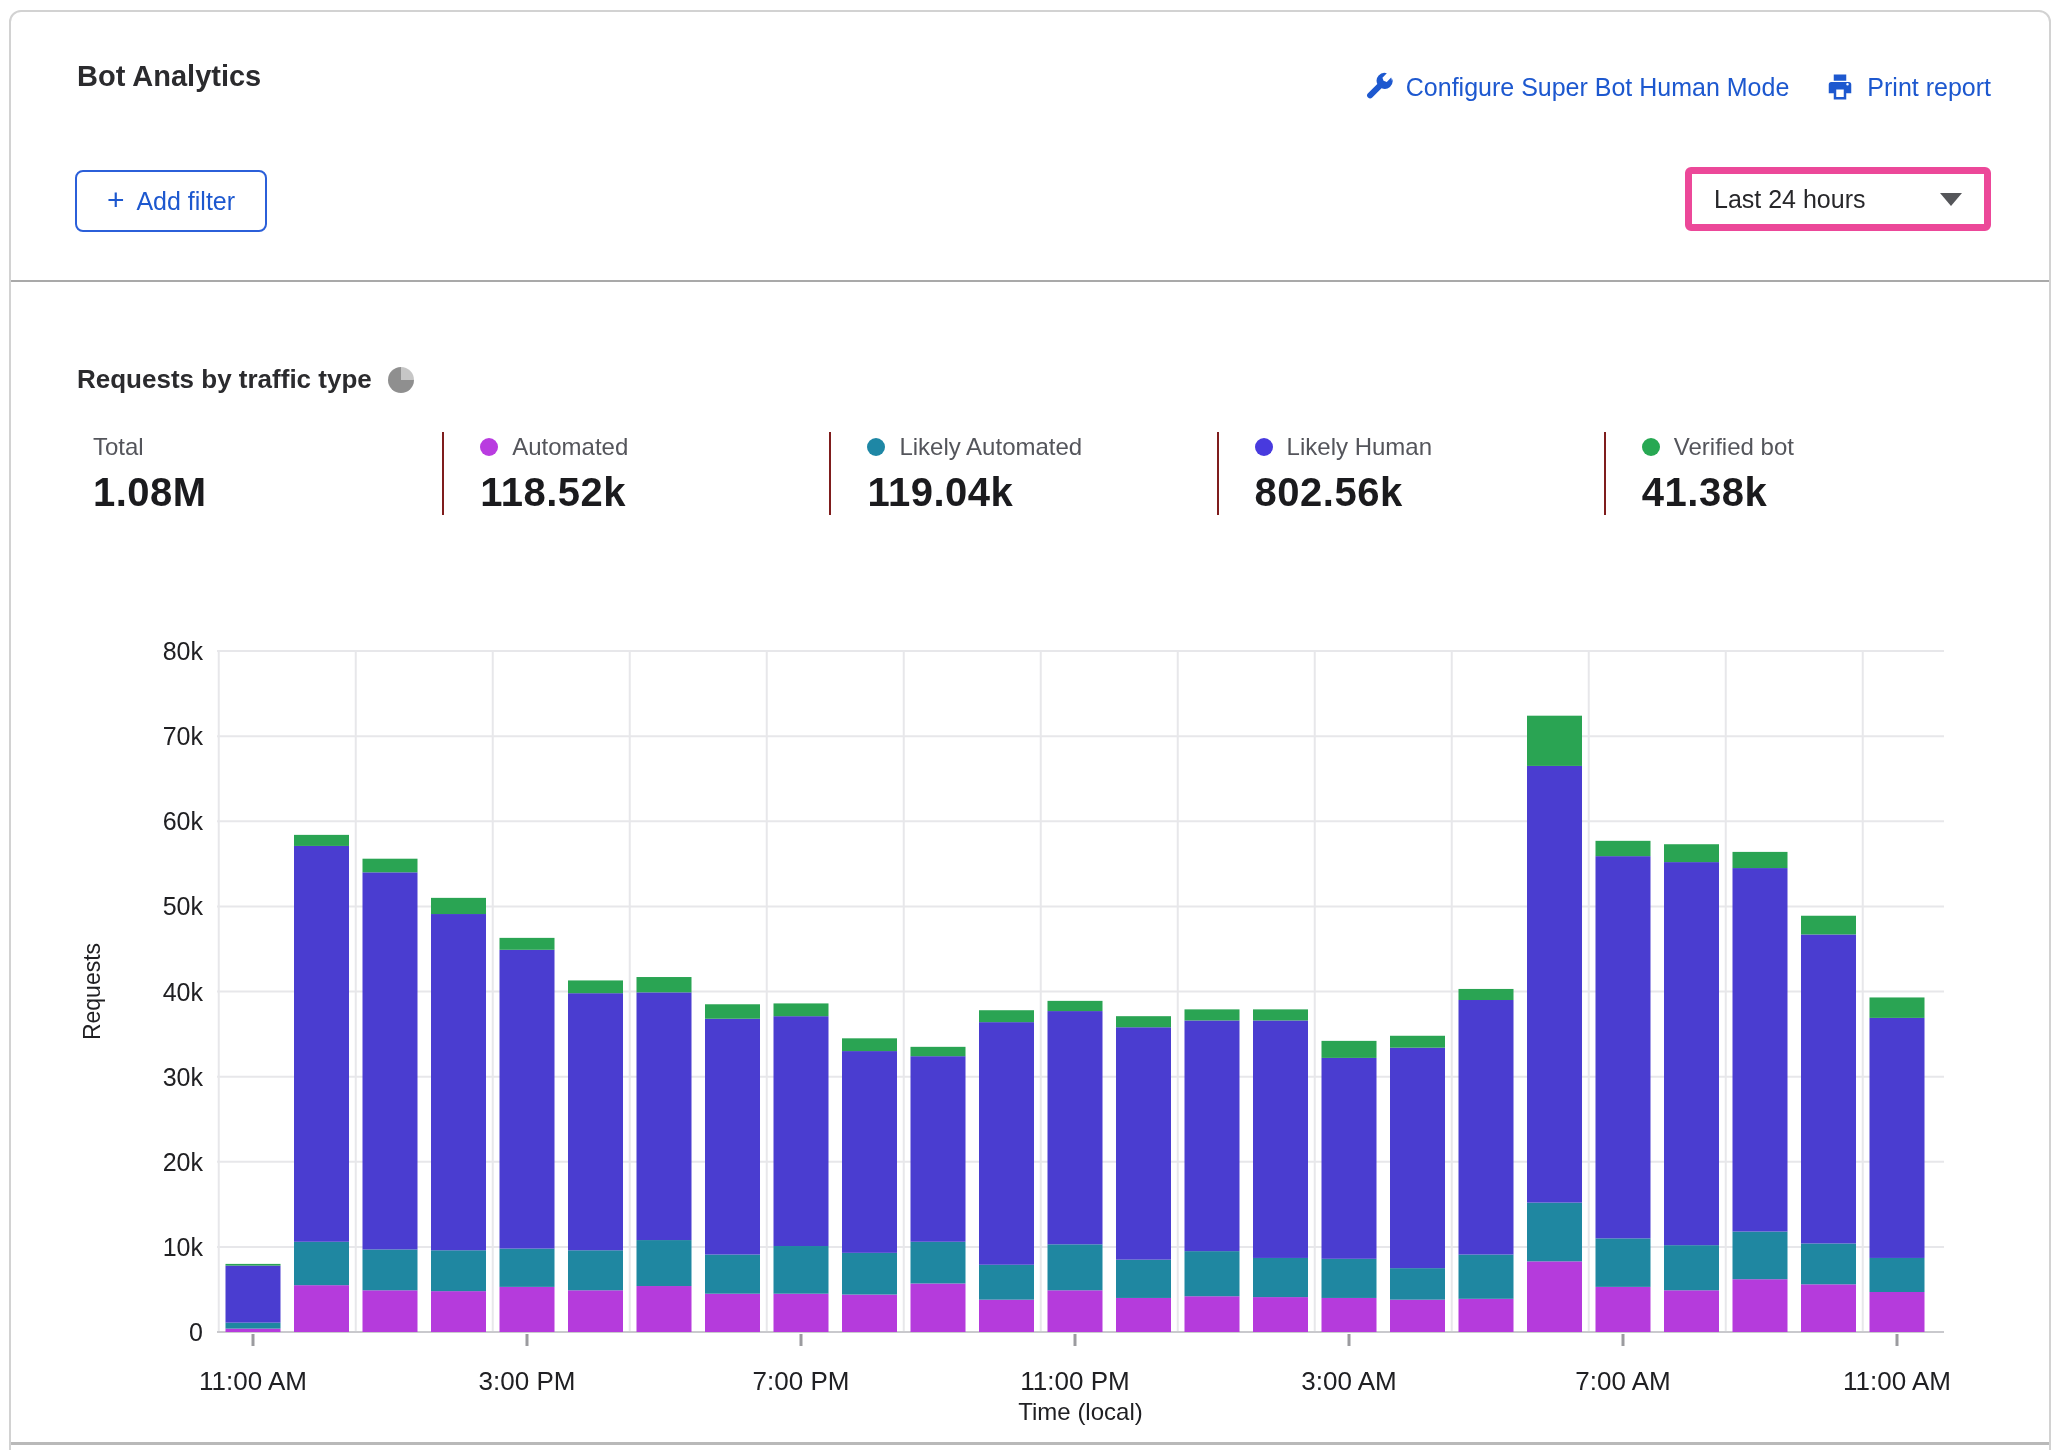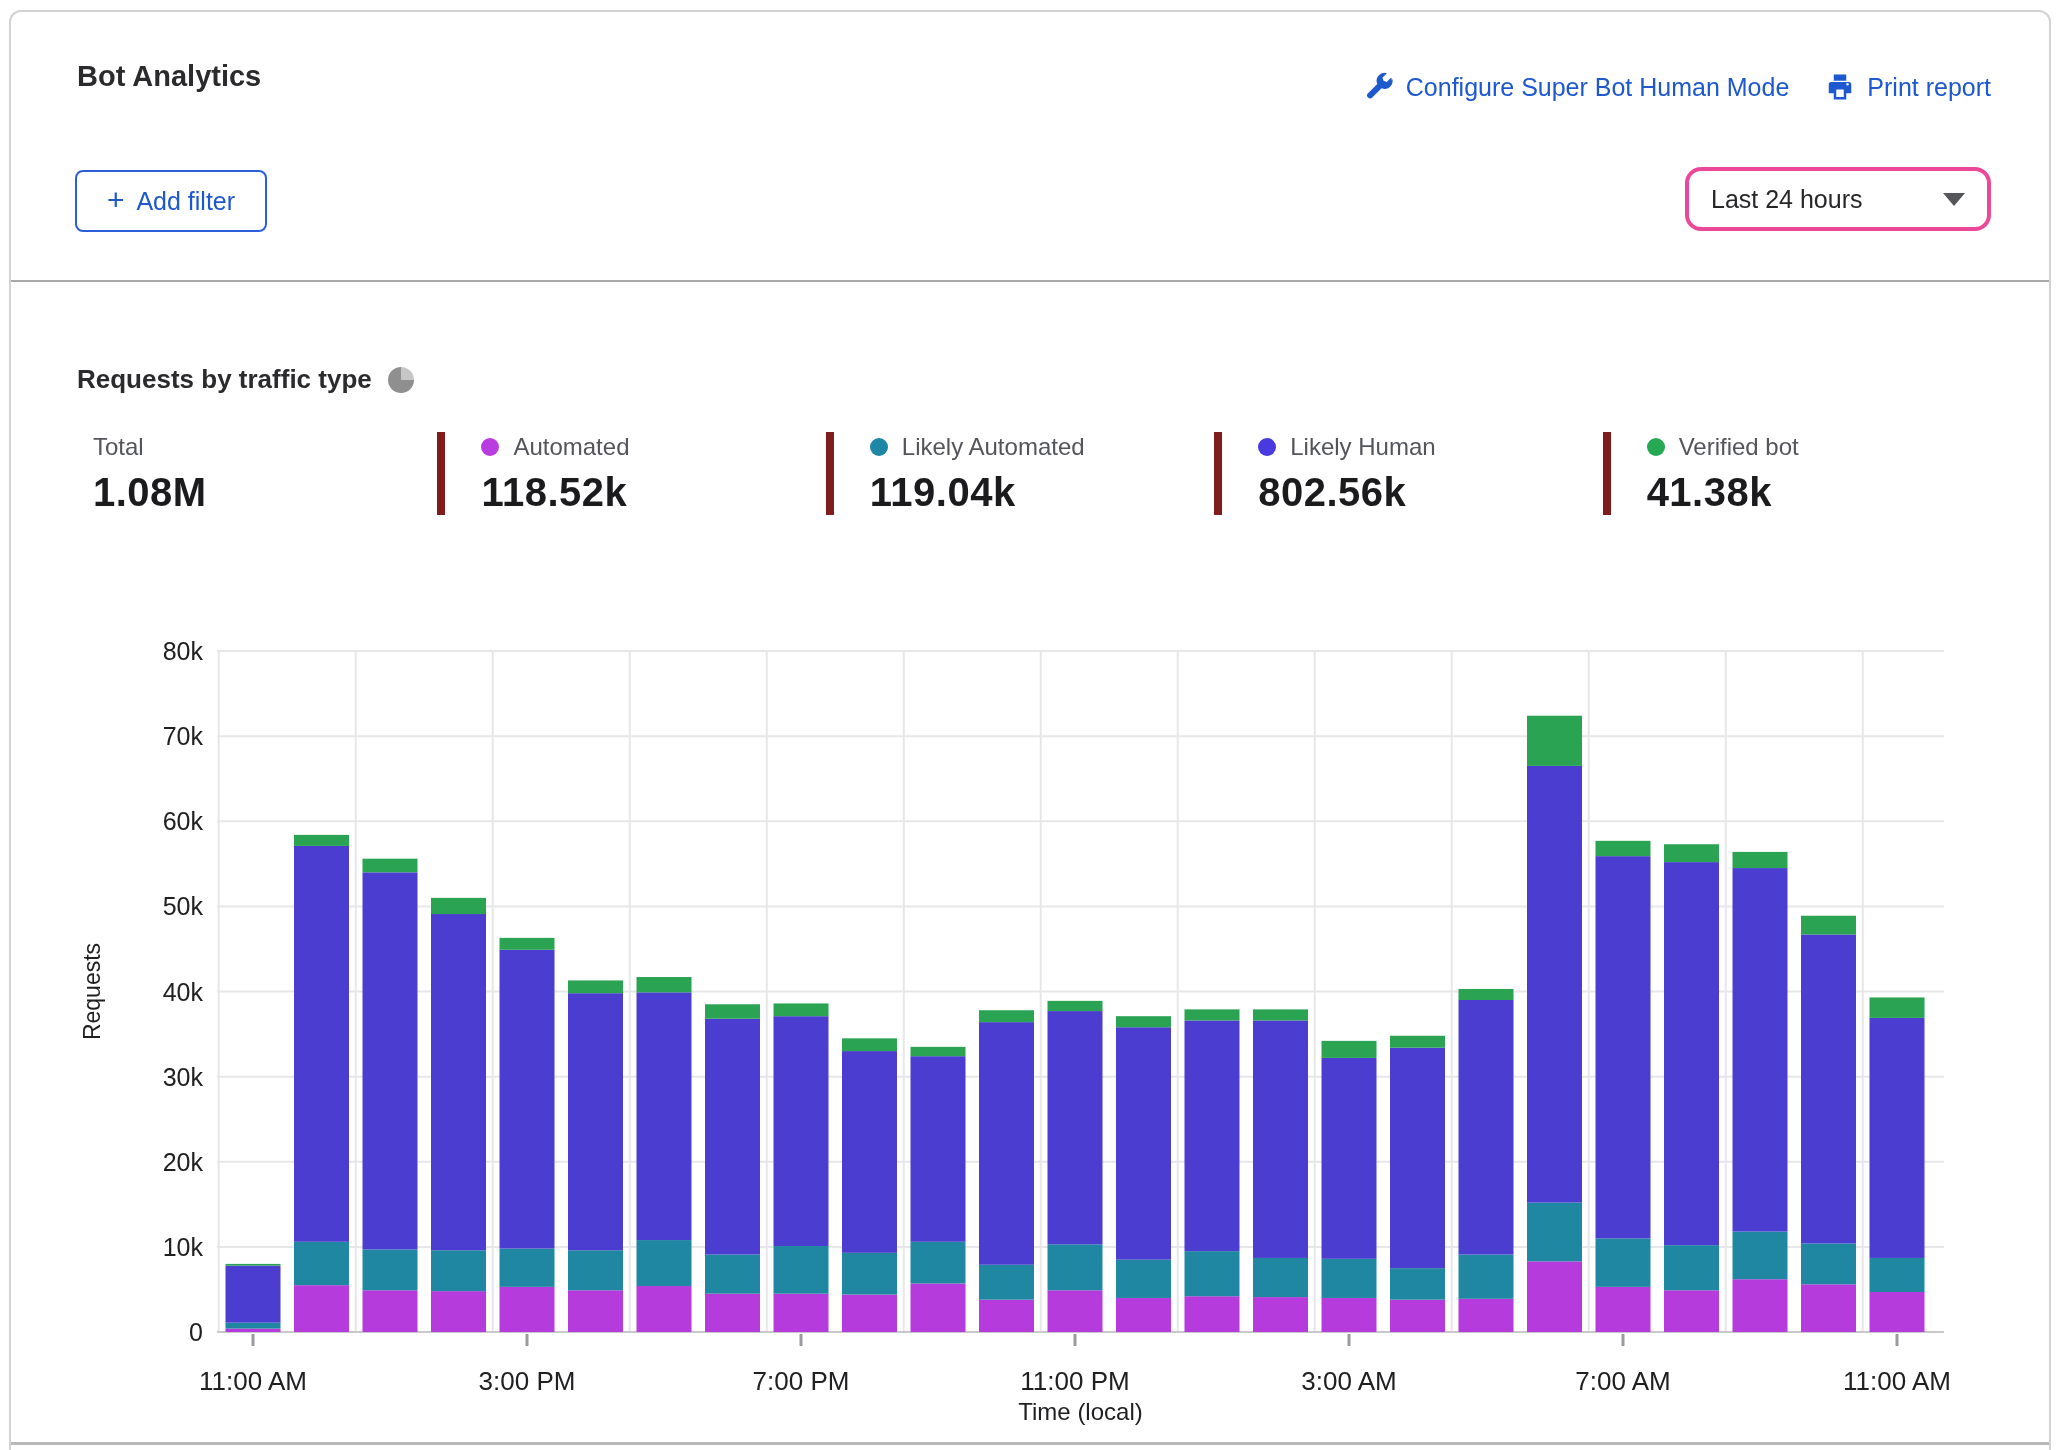--- a/index.html
+++ b/index.html
@@ -6,29 +6,29 @@
   #page{position:relative;width:2062px;height:1450px;overflow:hidden;background:#fff;}
   #card{position:absolute;left:9px;top:10px;width:2042px;height:1500px;border:2px solid #d2d2d2;border-radius:12px 12px 0 0;box-sizing:border-box;background:#fff;}
   .hdr-divider{position:absolute;left:0px;top:268px;width:100%;height:2px;background:#a9a9a9;}
   .bottom-line{position:absolute;left:0px;top:1430px;width:100%;height:3px;background:#b9b9b9;}
   .page-title{position:absolute;left:66px;top:48px;font-size:29px;font-weight:700;color:#2b2b2e;}
   .top-links{position:absolute;right:58px;top:60px;display:flex;align-items:center;gap:36px;}
   .link{display:flex;align-items:center;gap:12px;color:#1d58cf;font-size:25px;cursor:pointer;}
   .link svg{display:block;}
   .btn-addfilter{position:absolute;left:64px;top:158px;width:192px;height:62px;border:2px solid #2b5fd9;border-radius:8px;display:flex;align-items:center;justify-content:center;gap:12px;color:#1d58cf;font-size:25px;background:#fff;cursor:pointer;box-sizing:border-box;}
   .btn-addfilter .plus{font-size:30px;font-weight:400;line-height:1;margin-top:-3px;}
-  .dropdown{position:absolute;right:58px;top:155px;width:306px;height:64px;border:4px solid #ec4899;border-radius:16px;display:flex;align-items:center;box-sizing:border-box;background:#fff;cursor:pointer;}
+  .dropdown{position:absolute;right:58px;top:155px;width:306px;height:64px;border:7px solid #ec4899;border-radius:6px;display:flex;align-items:center;box-sizing:border-box;background:#fff;cursor:pointer;}
   .dropdown .dd-label{margin-left:22px;font-size:25px;color:#27272a;flex:1;}
   .dropdown .caret{width:0;height:0;border-left:11px solid transparent;border-right:11px solid transparent;border-top:13px solid #55565a;margin-right:22px;}
   .section-title-row{position:absolute;left:66px;top:352px;display:flex;align-items:center;gap:16px;}
   .section-title{font-size:26px;font-weight:700;color:#2b2b2e;}
   .pie-icon{width:26px;height:26px;border-radius:50%;background:conic-gradient(#c6c6c6 0deg 88deg,#8f8f8f 92deg 360deg);}
   .stats{position:absolute;left:82px;top:420px;right:58px;display:flex;}
   .stat-col{position:relative;padding-right:30px;}
-  .stat-col + .stat-col{border-left:8px solid #7f1d1d;padding-left:36px;}
+  .stat-col + .stat-col{border-left:2px solid #7f1d1d;padding-left:36px;}
   .stat-col{width:356px;box-sizing:content-box;}
   .stat-label{display:flex;align-items:center;gap:14px;font-size:24px;color:#54555b;height:30px;}
   .dot{width:18px;height:18px;border-radius:50%;display:inline-block;}
   .stat-value{margin-top:8px;font-size:40px;font-weight:700;color:#1b1b1e;letter-spacing:0.5px;}
   #chart-svg{position:absolute;left:0;top:0;}
 </style>
 </head>
 <body>
 
 <div id="page">

